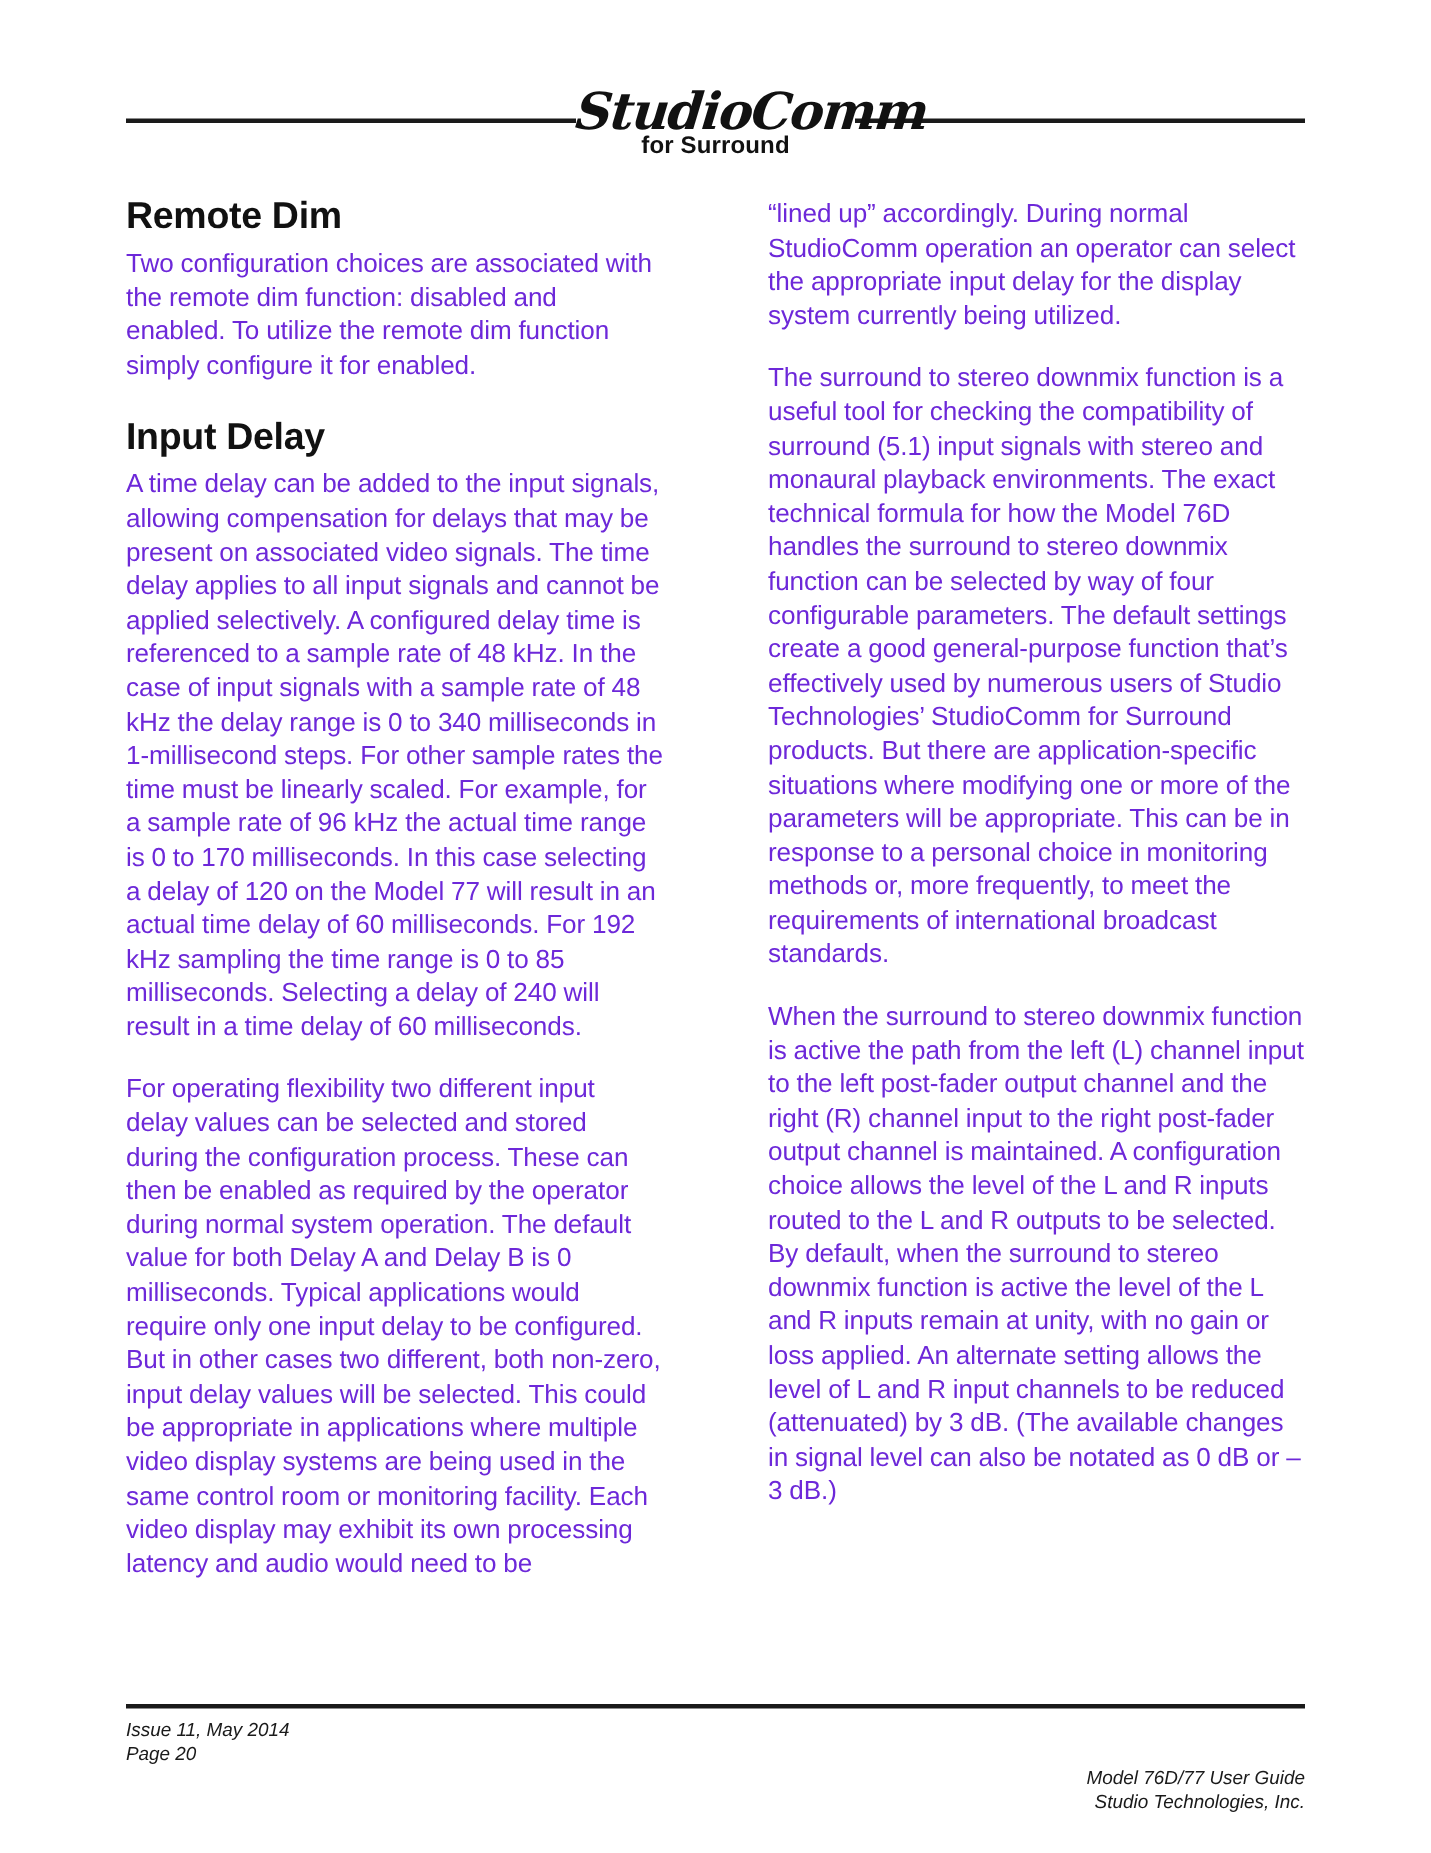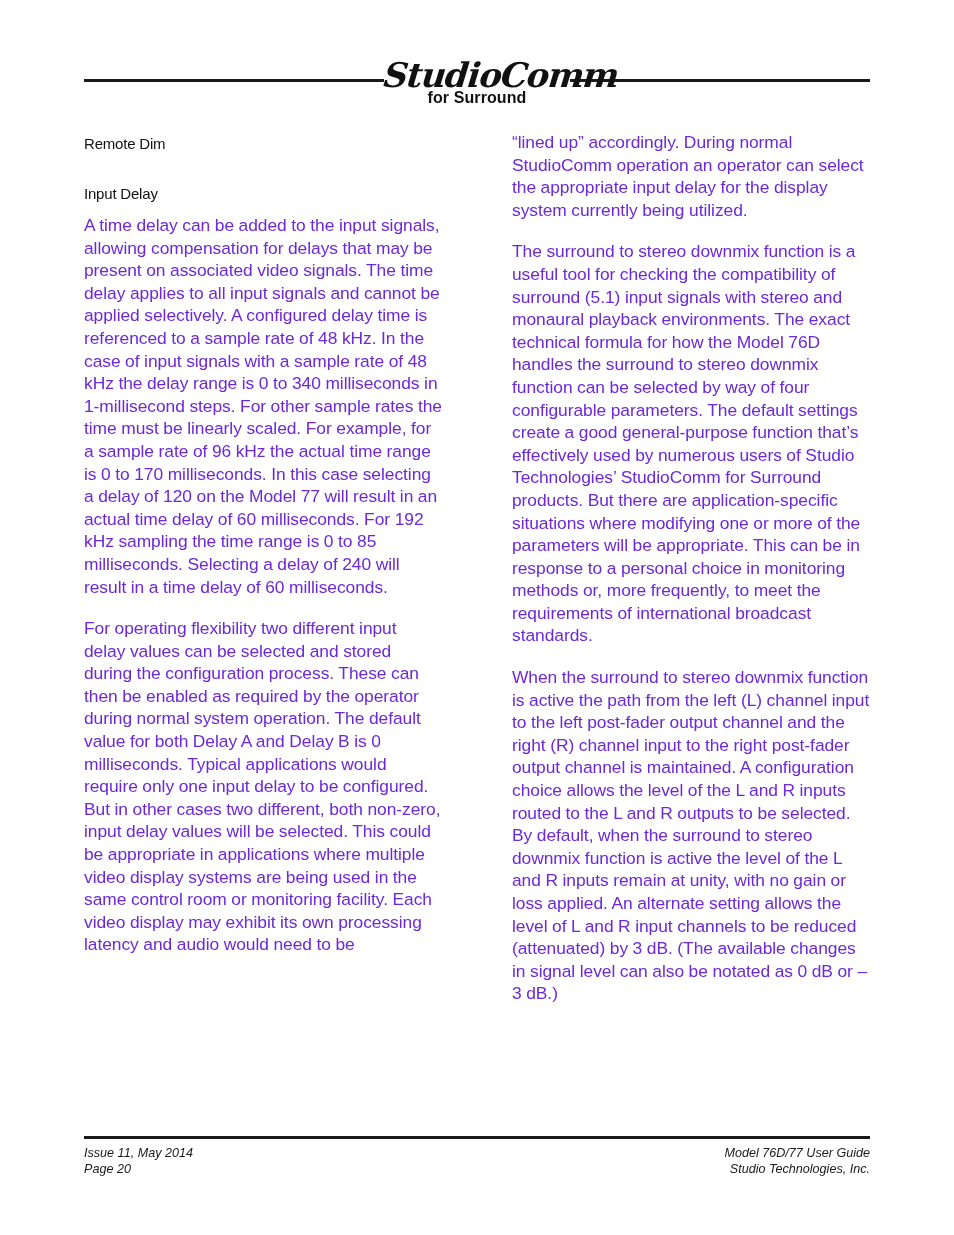--- a/index.html
+++ b/index.html
@@ -76,22 +76,22 @@
     display: flex;
     justify-content: space-between;
   }
   .col {
     width: 358px;
     box-sizing: border-box;
   }
 
   h2.section-heading {
     font-family: "Liberation Sans", sans-serif;
-    font-weight: normal;
-    font-size: 15px;
+    font-weight: bold;
+    font-size: 25px;
     line-height: 26px;
     color: #111111;
     margin: 0 0 7px 0;
     letter-spacing: -0.2px;
   }
   h2.section-heading.spaced-above {
     margin-top: 24px;
   }
   p.body-text {
     font-size: 17.4px;
@@ -114,20 +114,21 @@
   }
   .footer-rule {
     width: 100%;
     height: 2.5px;
     background: #1a1a1a;
   }
   .footer-cols {
     display: flex;
     justify-content: space-between;
     margin-top: 6px;
+    flex-direction: column;
   }
   .footer-left, .footer-right {
     font-style: italic;
     font-size: 12.6px;
     line-height: 16px;
     color: #1a1a1a;
   }
   .footer-right { text-align: right; }
   .footer-line { display: block; white-space: nowrap; }
 </style>
@@ -142,20 +143,21 @@
       <div class="logo-script">StudioComm</div>
       <div class="logo-sub">for Surround</div>
     </div>
     <div class="header-rule right"></div>
   </div>
 
   <div class="columns">
 
     <div class="col">
       <h2 class="section-heading">Remote Dim</h2>
+      <p class="body-text">Two configuration choices are associated with the remote dim function: disabled and enabled. To utilize the remote dim function simply configure it for enabled.</p>
 
       <h2 class="section-heading spaced-above">Input Delay</h2>
       <p class="body-text">A time delay can be added to the input signals, allowing compensation for delays that may be present on associated video signals. The time delay applies to all input signals and cannot be applied selectively. A configured delay time is referenced to a sample rate of 48 kHz. In the case of input signals with a sample rate of 48 kHz the delay range is 0 to 340 milliseconds in 1-millisecond steps. For other sample rates the time must be linearly scaled. For example, for a sample rate of 96 kHz the actual time range is 0 to 170 milliseconds. In this case selecting a delay of 120 on the Model 77 will result in an actual time delay of 60 milliseconds. For 192 kHz sampling the time range is 0 to 85 milliseconds. Selecting a delay of 240 will result in a time delay of 60 milliseconds.</p>
       <p class="body-text tight">For operating flexibility two different input delay values can be selected and stored during the configuration process. These can then be enabled as required by the operator during normal system operation. The default value for both Delay A and Delay B is 0 milliseconds. Typical applications would require only one input delay to be configured. But in other cases two different, both non-zero, input delay values will be selected. This could be appropriate in applications where multiple video display systems are being used in the same control room or monitoring facility. Each video display may exhibit its own processing latency and audio would need to be</p>
     </div>
 
     <div class="col">
       <p class="body-text">“lined up” accordingly. During normal StudioComm operation an operator can select the appropriate input delay for the display system currently being utilized.</p>
 
       <p class="body-text">The surround to stereo downmix function is a useful tool for checking the compatibility of surround (5.1) input signals with stereo and monaural playback environments. The exact technical formula for how the Model 76D handles the surround to stereo downmix function can be selected by way of four configurable parameters. The default settings create a good general-purpose function that’s effectively used by numerous users of Studio Technologies’ StudioComm for Surround products. But there are application-specific situations where modifying one or more of the parameters will be appropriate. This can be in response to a personal choice in monitoring methods or, more frequently, to meet the requirements of international broadcast standards.</p>

